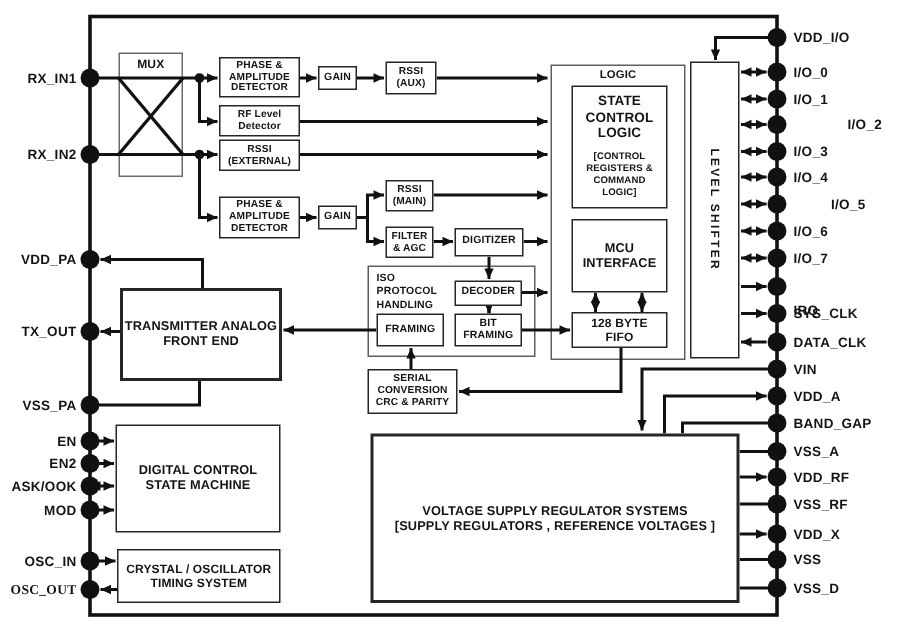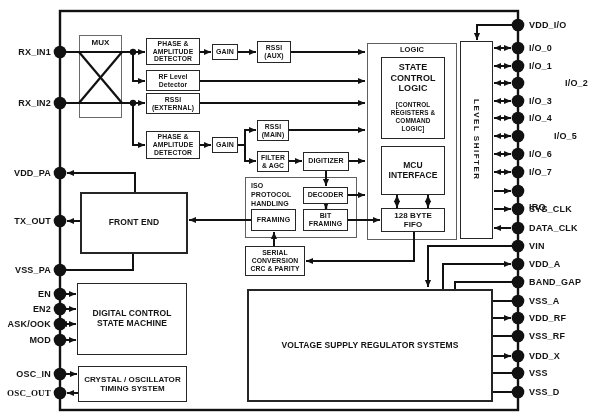--- a/index.html
+++ b/index.html
@@ -282,20 +282,21 @@
     <div class="block" style="left: 303px; top: 209px; width: 45px; height: 22px; font-size: 7px;">
       <span>BIT</span>
       <span>FRAMING</span>
     </div>
     <div class="block" style="left: 245px; top: 246px; width: 60px; height: 30px; font-size: 6.8px;">
       <span>SERIAL</span>
       <span>CONVERSION</span>
       <span>CRC &amp; PARITY</span>
     </div>
     <div class="block" style="left: 80px; top: 192px; width: 108px; height: 62px; font-size: 8.5px; border-width: 2px;">
+      <span>TRANSMITTER ANALOG</span>
       <span>FRONT END</span>
     </div>
     <div class="block" style="left: 381px; top: 57px; width: 64px; height: 82px; font-size: 9px;">
       <span>STATE</span>
       <span>CONTROL</span>
       <span>LOGIC</span>
       <div class="sub">
         <span>[CONTROL</span>
         <span>REGISTERS &amp;</span>
         <span>COMMAND</span>
@@ -316,14 +317,15 @@
     <div class="block" style="left: 77px; top: 283px; width: 110px; height: 72px; font-size: 8.5px;">
       <span>DIGITAL CONTROL</span>
       <span>STATE MACHINE</span>
     </div>
     <div class="block" style="left: 78px; top: 366px; width: 109px; height: 36px; font-size: 8px;">
       <span>CRYSTAL / OSCILLATOR</span>
       <span>TIMING SYSTEM</span>
     </div>
     <div class="block" style="left: 247px; top: 289px; width: 246px; height: 113px; font-size: 8.5px; border-width: 2px;">
       <span>VOLTAGE SUPPLY REGULATOR SYSTEMS</span>
+      <span>[SUPPLY REGULATORS , REFERENCE VOLTAGES ]</span>
     </div>
   </div>
 
 </body></html>

